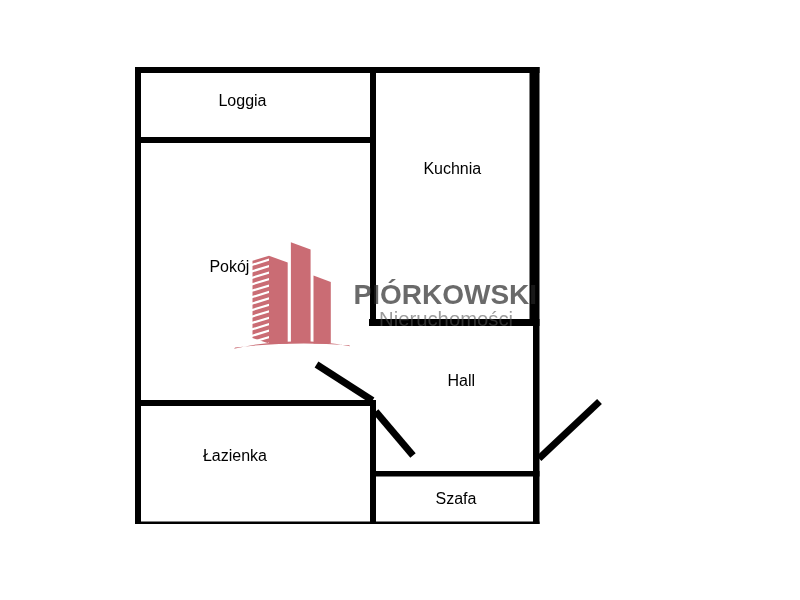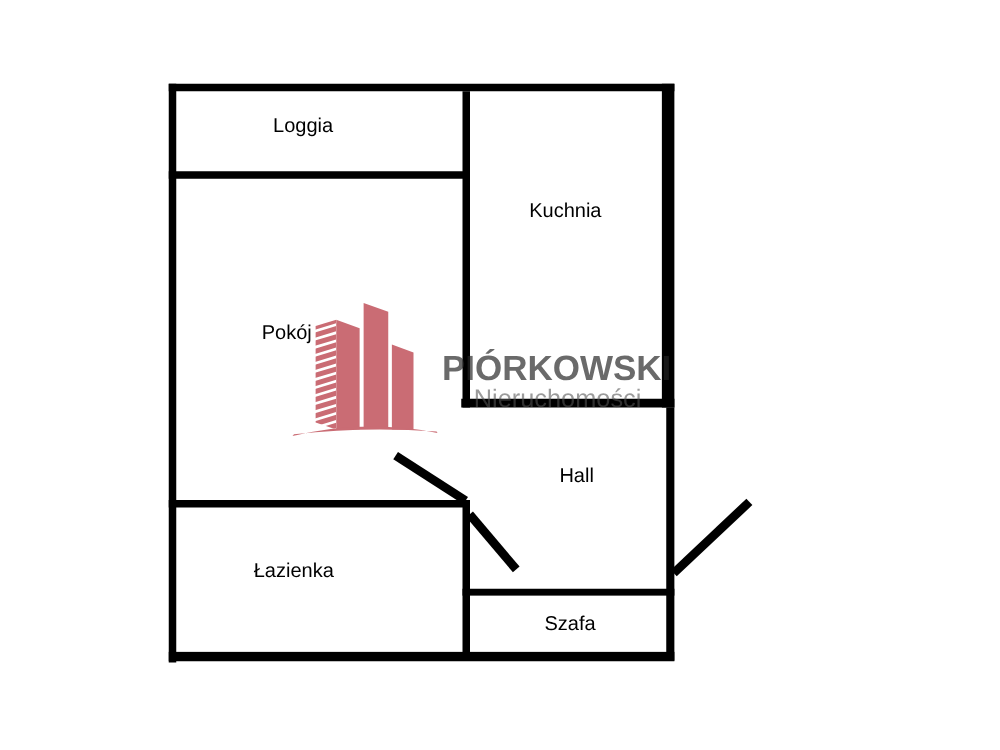--- a/index.html
+++ b/index.html
@@ -1,16 +1,16 @@
 <!DOCTYPE html>
 <html><head>
 <meta charset="utf-8">
 <style>
   html,body{margin:0;padding:0;background:#ffffff;}
-  .page{position:relative;width:800px;height:600px;background:#22c55e;overflow:hidden;transform:translateZ(0);will-change:transform;}
+  .page{position:relative;width:800px;height:524px;background:#22c55e;overflow:hidden;transform:translateZ(0);will-change:transform;}
   svg{display:block;}
   text{font-family:"Liberation Sans", sans-serif;}
 </style>
 </head>
 <body>
 <div class="page">
 <svg width="800" height="600" viewBox="0 0 800 600">
 
   <rect x="0" y="0" width="800" height="600" fill="#ffffff"></rect>
 

